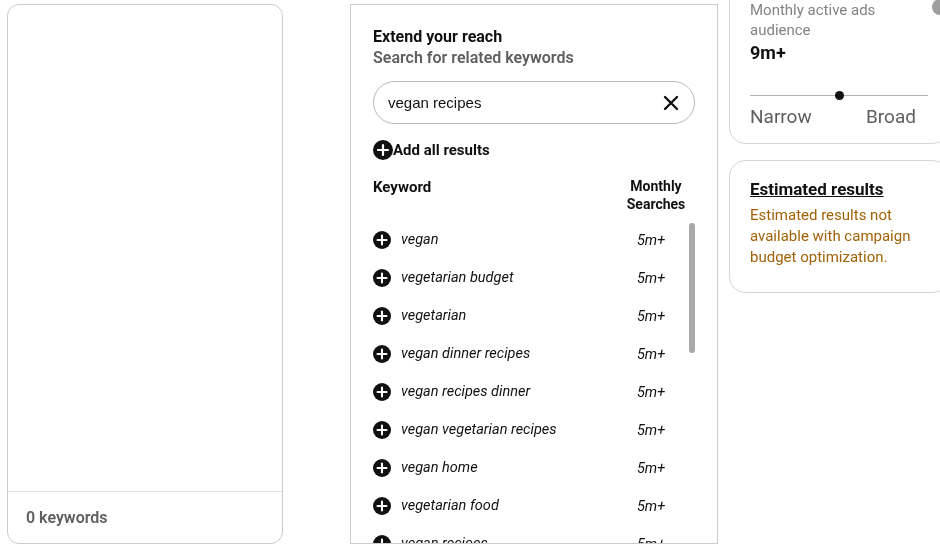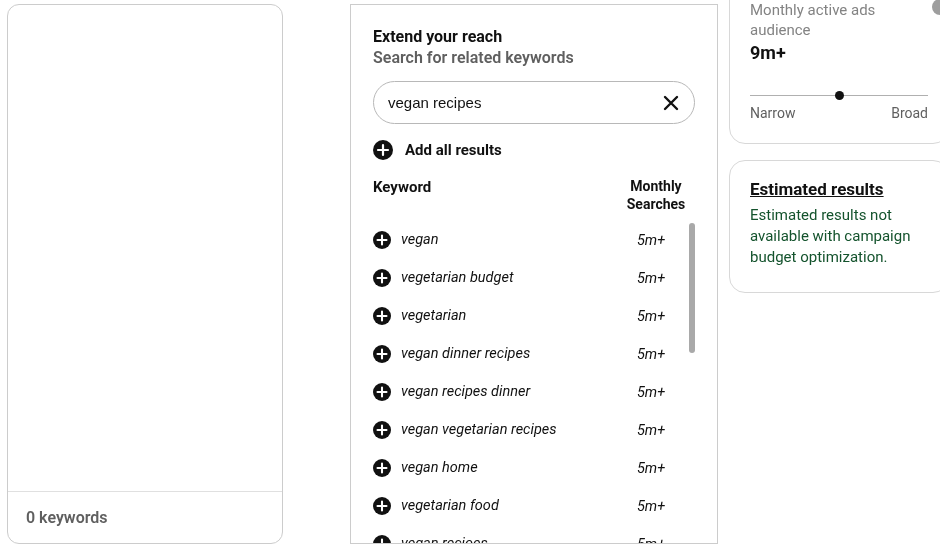--- a/index.html
+++ b/index.html
@@ -86,21 +86,21 @@
       background: none;
       border: none;
       cursor: pointer;
       display: flex;
       align-items: center;
       justify-content: center;
     }
     .add-all {
       display: flex;
       align-items: center;
-      gap: 12px;
+      gap: 0;
       margin-top: 16px;
       cursor: pointer;
     }
     .plus-icon {
       width: 20px;
       height: 20px;
       flex-shrink: 0;
     }
     .plus-icon-sm {
       width: 18px;
@@ -220,35 +220,35 @@
       width: 9px;
       height: 9px;
       margin-left: -4px;
       border-radius: 50%;
       background: #111;
     }
     .slider-labels {
       position: absolute;
       top: 14px;
       left: 0;
-      right: 0;
+      right: 12px;
       display: flex;
       justify-content: space-between;
-      font-size: 14px;
+      font-size: 19px;
       color: #5f5f5f;
     }
     .est-title {
       font-size: 17px;
       font-weight: 700;
       margin-bottom: 6px;
       text-decoration: underline;
     }
     .est-body {
       font-size: 15px;
-      color: #14532d;
+      color: #a16207;
       line-height: 1.4;
     }
     .topcard {
       position: relative;
       padding-top: 30px;
     }
   </style>
 </head>
 <body>
 

